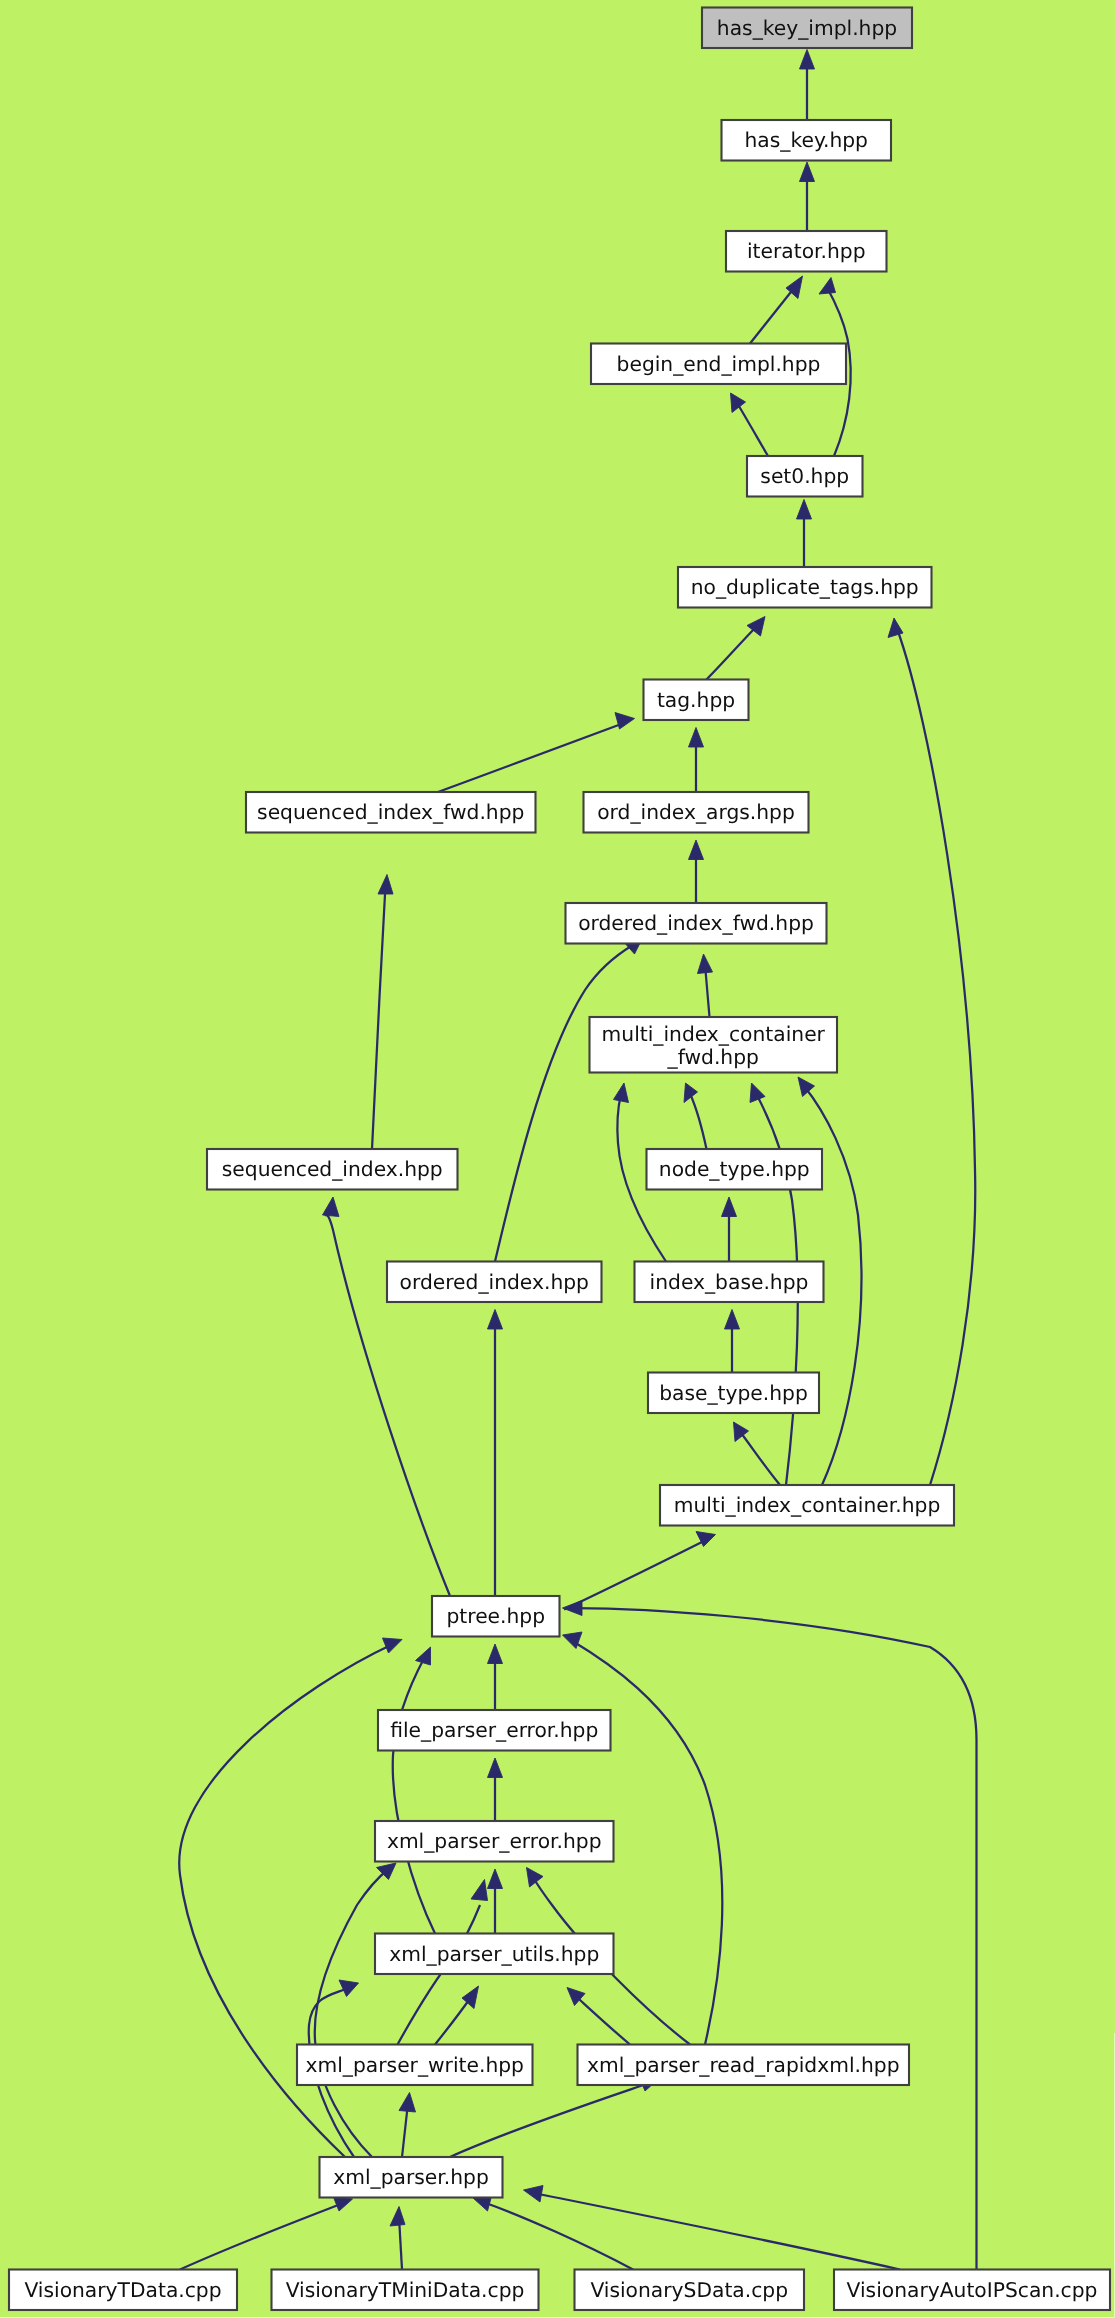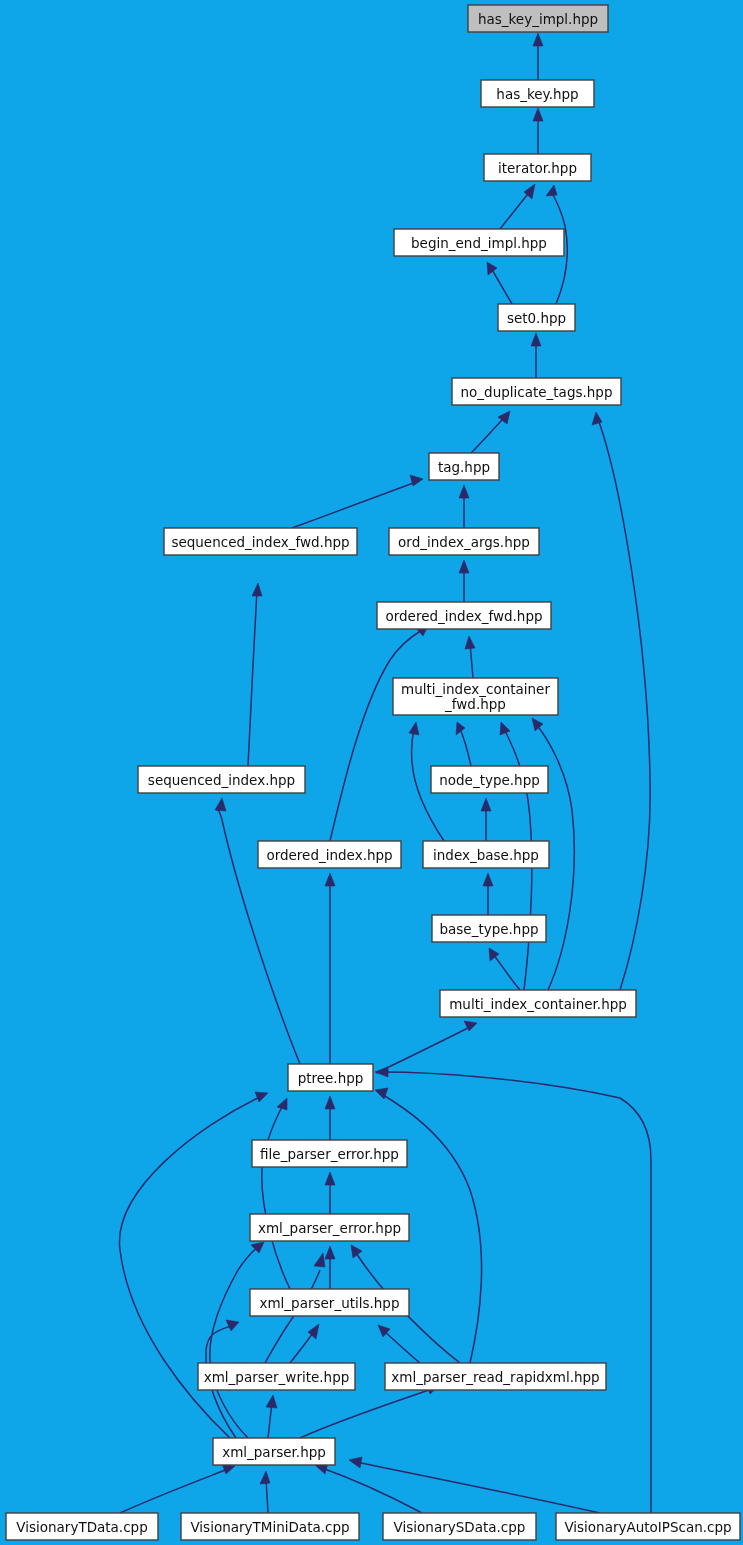--- a/index.html
+++ b/index.html
@@ -4,21 +4,21 @@
 <style>
   html, body {
     margin: 0;
     padding: 0;
     background: #ffffff;
   }
   #graph-root {
     position: relative;
     width: 743px;
     height: 1545px;
-    background: #0ea5e9;
+    background: #bef264;
     font-family: "DejaVu Sans", "Liberation Sans", sans-serif;
     text-align: center;
   }
   svg#graph-svg {
     position: absolute;
     left: 0;
     top: 0;
     width: 743px;
     height: 1545px;
     display: block;

